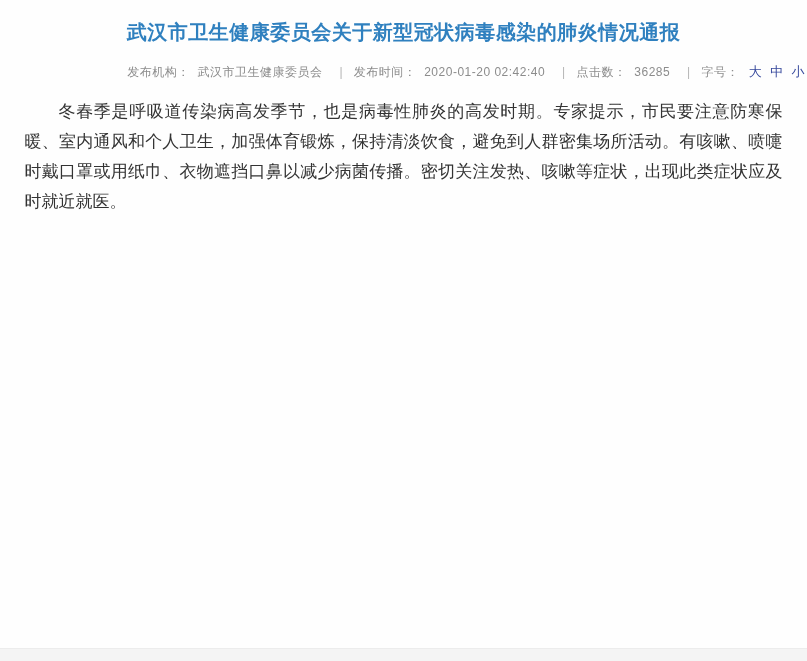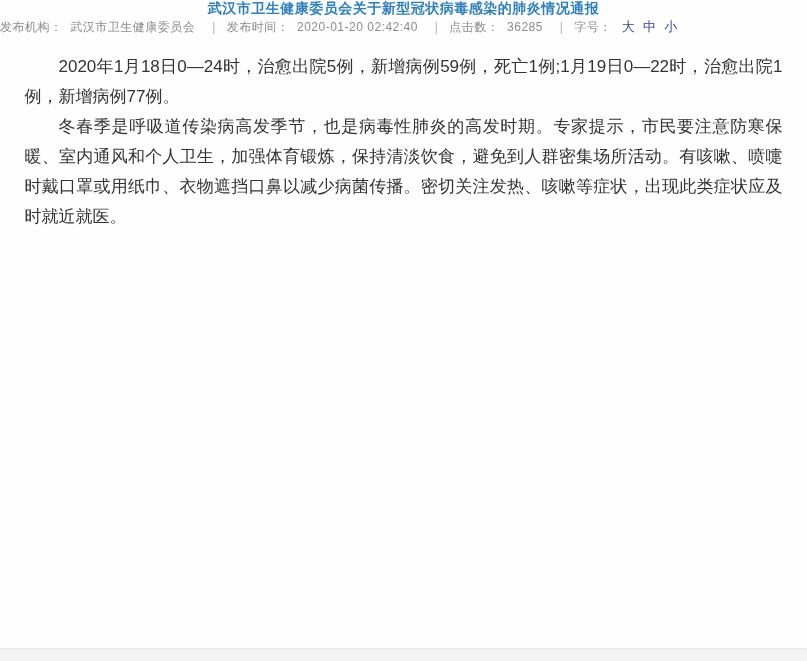--- a/index.html
+++ b/index.html
@@ -12,28 +12,30 @@
     font-family: "Liberation Sans", "DejaVu Sans", sans-serif;
   }
   .page {
     position: relative;
     width: 807px;
     height: 661px;
     background: #fefefe;
   }
   .title {
     margin: 0;
+    padding-top: 19px;
     text-align: center;
-    font-size: 14px;
+    font-size: 20px;
     font-weight: bold;
     color: #2f80bf;
     letter-spacing: 0.5px;
   }
   .meta {
-    text-align: left;
+    margin-top: 17px;
+    text-align: right;
     font-size: 12px;
     color: #8c8c8c;
     letter-spacing: 0.5px;
   }
   .meta .label { margin-right: 4px; }
   .meta .value { margin-right: 6px; }
   .meta .sep { margin: 0 7px; color: #b5b5b5; }
   .meta .fs-btn {
     color: #36489c;
     cursor: pointer;
@@ -81,20 +83,19 @@
     <span class="label">点击数：</span>
     <span class="value">36285</span>
     <span class="sep">|</span>
     <span class="label">字号：</span>
     <span class="fs-btn">大</span>
     <span class="fs-btn">中</span>
     <span class="fs-btn">小</span>
   </div>
 
   <div class="content">
-    <p>2020年1月18日0—24时，治愈出院5例，新增病例59例，死亡1例;1月19日0—22时，治愈出院1例，新增病例77例。</p>
     <p>冬春季是呼吸道传染病高发季节，也是病毒性肺炎的高发时期。专家提示，市民要注意防寒保暖、室内通风和个人卫生，加强体育锻炼，保持清淡饮食，避免到人群密集场所活动。有咳嗽、喷嚏时戴口罩或用纸巾、衣物遮挡口鼻以减少病菌传播。密切关注发热、咳嗽等症状，出现此类症状应及时就近就医。</p>
 
   </div>
 
   <div class="footer-band"></div>
 
 </div>
 
 </body></html>

